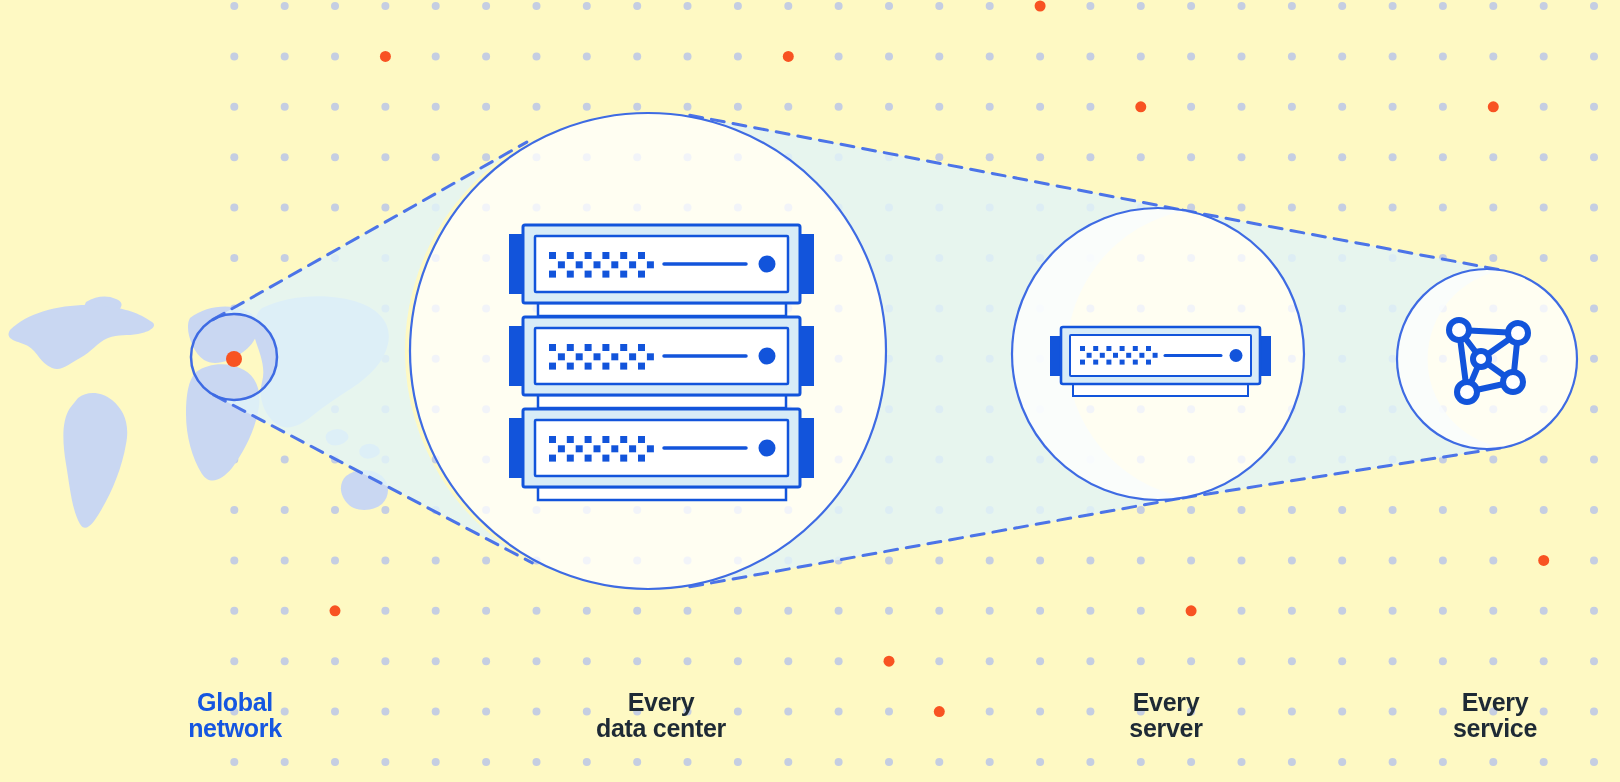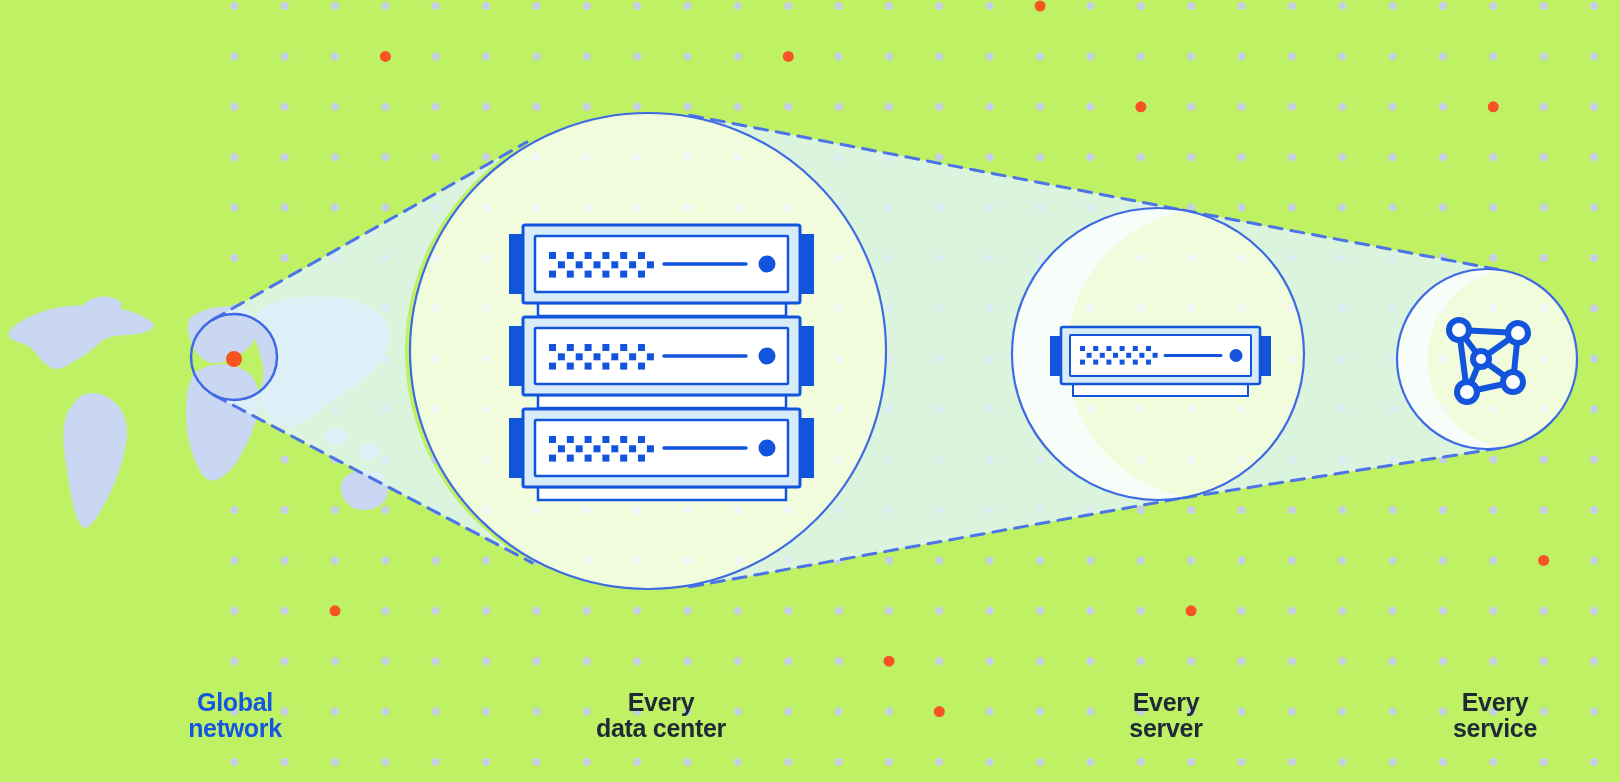--- a/index.html
+++ b/index.html
@@ -1,16 +1,16 @@
 <!DOCTYPE html>
 <html style="--blue: #1254DB; --circle: #3E6BE3; --dash: #4C74E8; --cyan: #E2F4F8; --map: #C9D7F2; --dot: #C5CEE2; --orange: #F85322; --textdark: #1E2A35; --textblue: #1556E0; --srvfill: #D8ECF7;"><head>
 <meta charset="utf-8">
 <style>
   html,body{margin:0;padding:0;background:#ffffff;}
-  .stage{width:1620px;height:782px;position:relative;overflow:hidden;background:#bef264;}
+  .stage{width:1620px;height:782px;position:relative;overflow:hidden;background:#fef9c3;}
   svg{display:block;}
   .grid-dot{fill:var(--dot);}
   .grid-dot.orange{fill:var(--orange);}
   .wedge{fill:var(--cyan);opacity:.82;}
   .dash{stroke:var(--dash);stroke-width:3;fill:none;stroke-dasharray:13 9;stroke-linecap:round;}
   .zoom-circle{fill:rgba(255,255,255,.78);stroke:var(--circle);stroke-width:2.2;}
   .map-land{fill:var(--map);}
   .map-circle{fill:none;stroke:var(--circle);stroke-width:2.5;}
   .map-dot{fill:var(--orange);}
   .srv-box{fill:var(--srvfill);stroke:var(--blue);stroke-width:3;}

